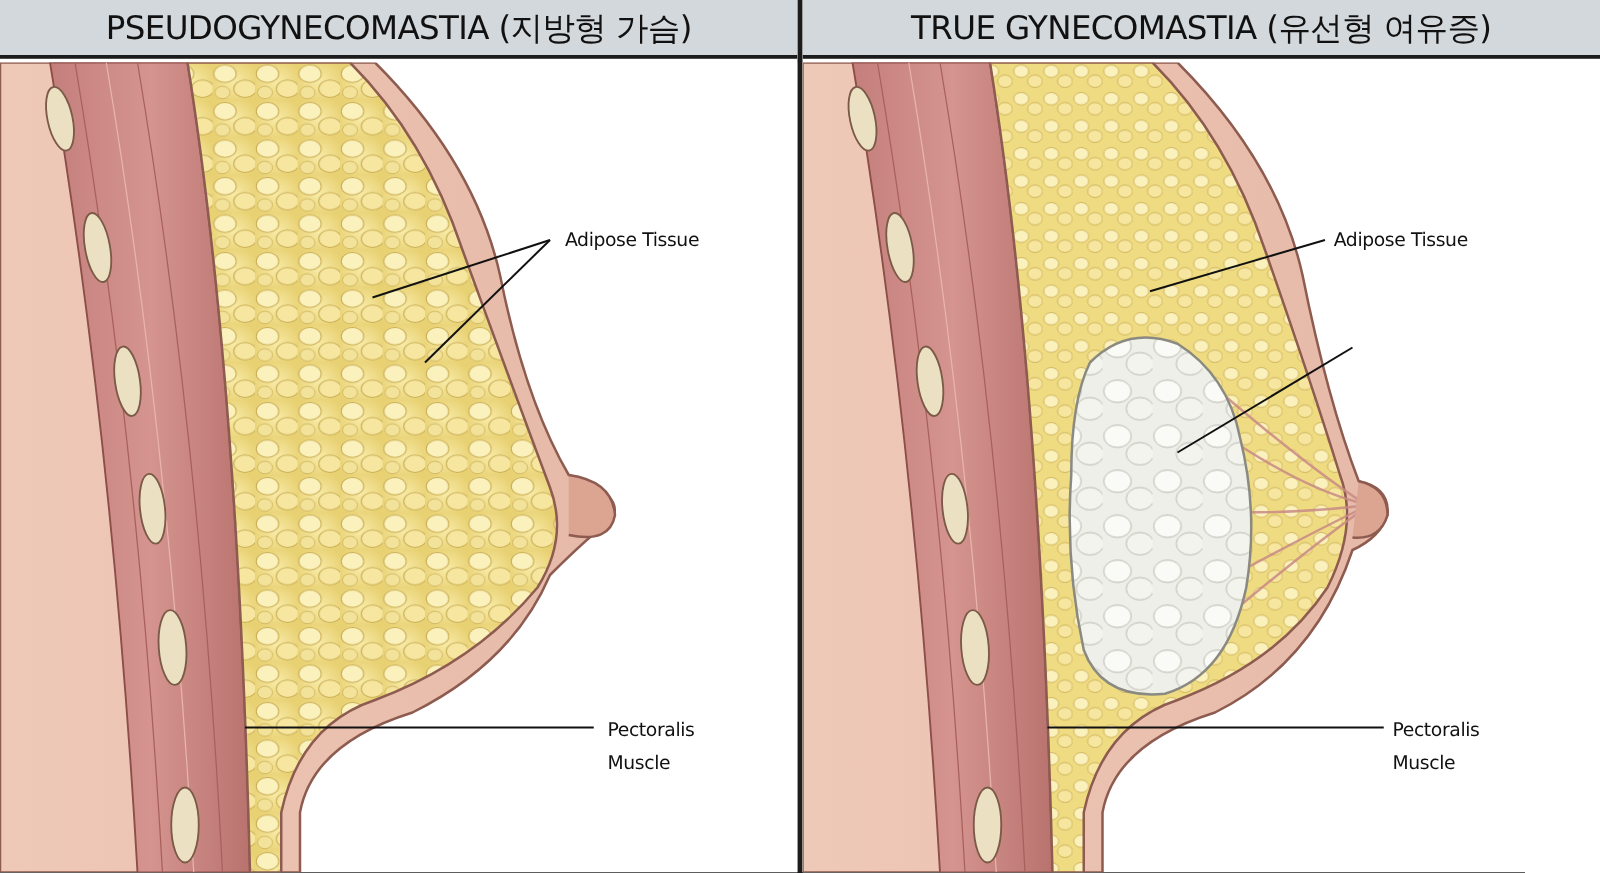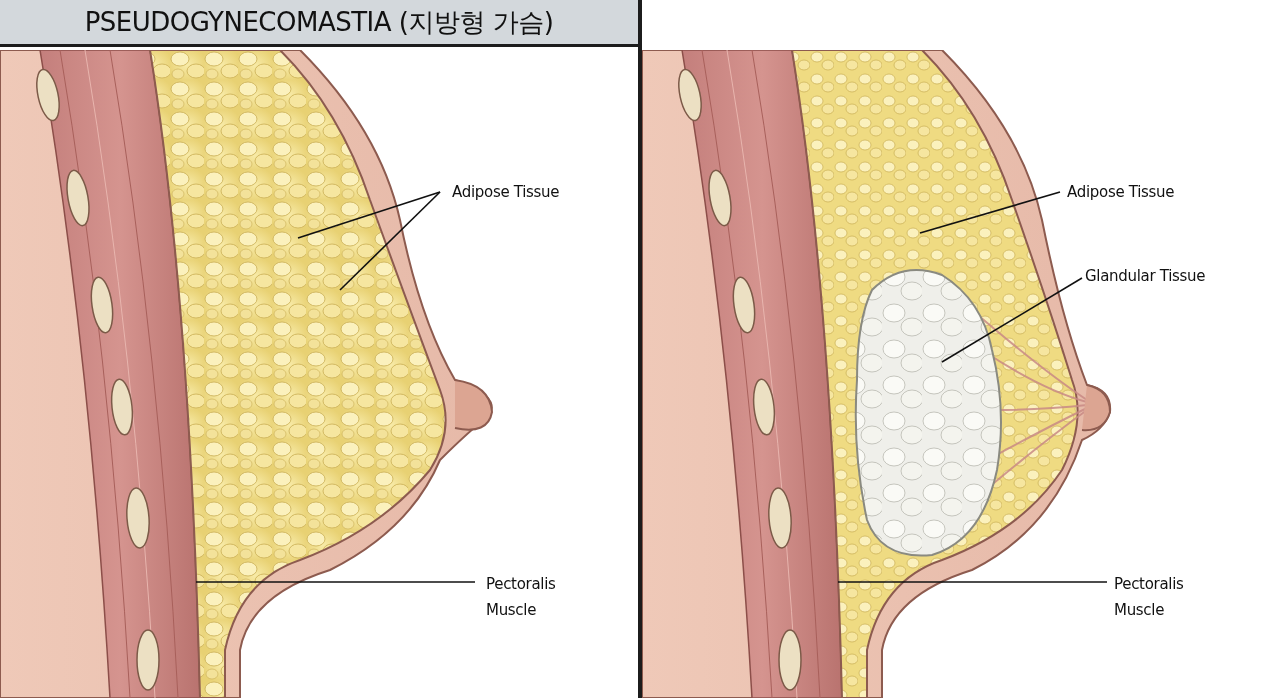--- a/index.html
+++ b/index.html
@@ -71,20 +71,23 @@
         <line x1="340" y1="240" x2="440" y2="142"></line>
         <line x1="196" y1="532" x2="475" y2="532"></line>
       </g>
     </svg>
     <div class="label" style="left:452px;top:180px;">Adipose Tissue</div>
     <div class="label" style="left:486px;top:572px;">Pectoralis</div>
     <div class="label" style="left:486px;top:598px;">Muscle</div>
   </div>
 
   <div class="panel right">
+    <div class="header">
+      <span>TRUE GYNECOMASTIA (유선형 여유증)</span>
+    </div>
     <svg class="illus" viewBox="0 0 638 648" preserveAspectRatio="none">
       <defs>
         <linearGradient id="skinR" x1="0" x2="1">
           <stop offset="0" stop-color="#efc9b8"></stop>
             <stop offset="1" stop-color="#e6b9a8"></stop>
         </linearGradient>
         <linearGradient id="musR" x1="0" x2="1">
           <stop offset="0" stop-color="#c47f7c"></stop>
             <stop offset=".5" stop-color="#d5948f"></stop>
             <stop offset="1" stop-color="#b9736f"></stop>
@@ -128,18 +131,17 @@
       <path d="M230 240 Q260 210 300 225 Q340 250 350 300 Q365 360 355 420 Q340 490 290 505 Q240 510 225 470 Q210 400 215 330 Q215 270 230 240 Z" fill="url(#glandP)" stroke="#8a8a80" stroke-width="2"></path>
 
       <path d="M445 335 Q468 340 468 362 Q462 382 440 380" fill="#dca592" stroke="#8d5b4f" stroke-width="2"></path>
       <g stroke="#111" stroke-width="1.6" fill="none">
         <line x1="278" y1="183" x2="418" y2="142"></line>
         <line x1="300" y1="312" x2="440" y2="228"></line>
         <line x1="196" y1="532" x2="465" y2="532"></line>
       </g>
     </svg>
     <div class="label" style="left:425px;top:180px;">Adipose Tissue</div>
-    <div class="label" style="left:443px;top:264px;">Glandular Tissue</div>
     <div class="label" style="left:472px;top:572px;">Pectoralis</div>
     <div class="label" style="left:472px;top:598px;">Muscle</div>
   </div>
 
 </div>
 
 </body></html>

